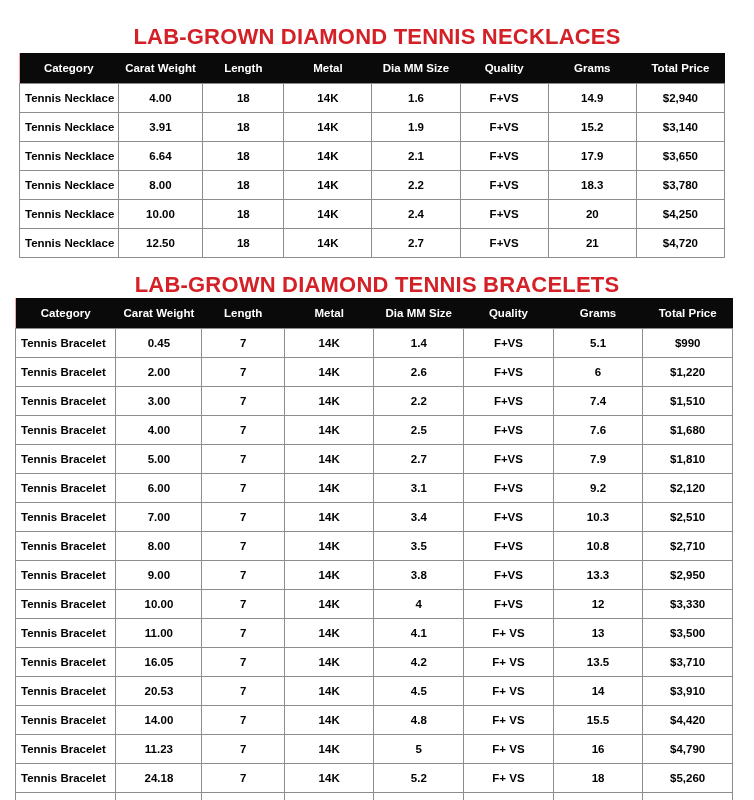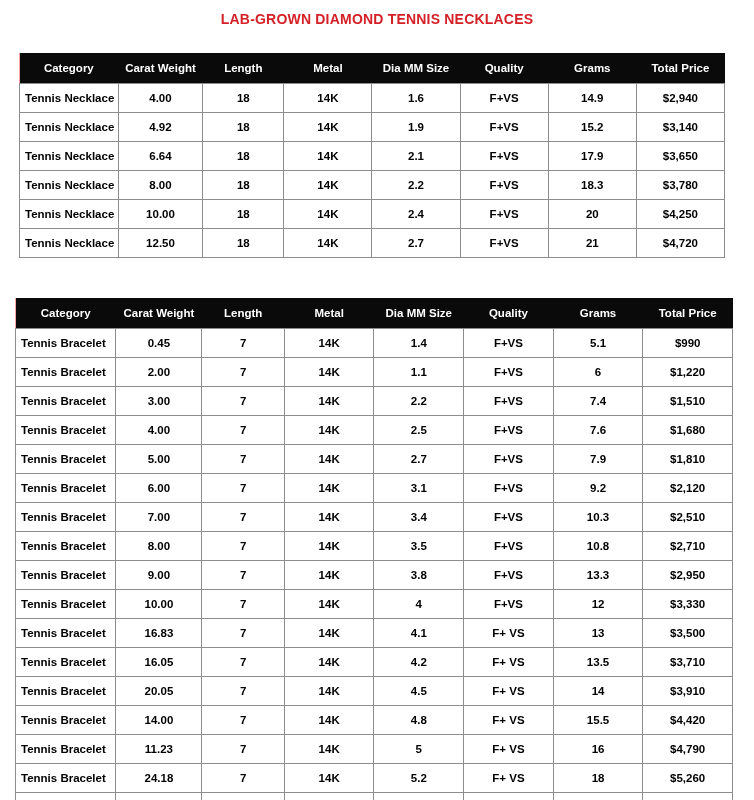--- a/index.html
+++ b/index.html
@@ -17,24 +17,25 @@
   .page {
     position: relative;
     width: 754px;
     height: 800px;
   }
 
   
   .section-title {
     text-align: center;
     font-weight: bold;
-    font-size: 14px;
+    font-size: 22px;
     letter-spacing: 0.2px;
     color: #d42027;
     font-family: "Liberation Sans", sans-serif;
+    margin-top: 13px;
   }
   #title-necklaces {
     position: absolute;
     left: 0;
     top: 11px;
     width: 754px;
   }
   #title-bracelets {
     position: absolute;
     left: 0;
@@ -148,21 +149,21 @@
           <td>4.00</td>
           <td>18</td>
           <td>14K</td>
           <td>1.6</td>
           <td>F+VS</td>
           <td>14.9</td>
           <td>$2,940</td>
         </tr>
         <tr>
           <td class="cat-cell">Tennis Necklace</td>
-          <td>4.92</td>
+          <td>3.91</td>
           <td>18</td>
           <td>14K</td>
           <td>1.9</td>
           <td>F+VS</td>
           <td>15.2</td>
           <td>$3,140</td>
         </tr>
         <tr>
           <td class="cat-cell">Tennis Necklace</td>
           <td>6.64</td>
@@ -199,20 +200,21 @@
           <td>18</td>
           <td>14K</td>
           <td>2.7</td>
           <td>F+VS</td>
           <td>21</td>
           <td>$4,720</td>
         </tr>
       </tbody>
   </table>
 
+  <div class="section-title" id="title-bracelets">LAB-GROWN DIAMOND TENNIS BRACELETS</div>
 
   <table class="price-table" id="table-bracelets">
     <colgroup>
       <col class="col-category">
         <col class="col-carat">
         <col class="col-length">
         <col class="col-metal">
       <col class="col-dia">
         <col class="col-quality">
         <col class="col-grams">
@@ -239,21 +241,21 @@
           <td>1.4</td>
           <td>F+VS</td>
           <td>5.1</td>
           <td>$990</td>
         </tr>
         <tr>
           <td class="cat-cell">Tennis Bracelet</td>
           <td>2.00</td>
           <td>7</td>
           <td>14K</td>
-          <td>1.1</td>
+          <td>2.6</td>
           <td>F+VS</td>
           <td>6</td>
           <td>$1,220</td>
         </tr>
         <tr>
           <td class="cat-cell">Tennis Bracelet</td>
           <td>3.00</td>
           <td>7</td>
           <td>14K</td>
           <td>2.2</td>
@@ -326,41 +328,41 @@
           <td>10.00</td>
           <td>7</td>
           <td>14K</td>
           <td>4</td>
           <td>F+VS</td>
           <td>12</td>
           <td>$3,330</td>
         </tr>
         <tr>
           <td class="cat-cell">Tennis Bracelet</td>
-          <td>16.83</td>
+          <td>11.00</td>
           <td>7</td>
           <td>14K</td>
           <td>4.1</td>
           <td>F+ VS</td>
           <td>13</td>
           <td>$3,500</td>
         </tr>
         <tr>
           <td class="cat-cell">Tennis Bracelet</td>
           <td>16.05</td>
           <td>7</td>
           <td>14K</td>
           <td>4.2</td>
           <td>F+ VS</td>
           <td>13.5</td>
           <td>$3,710</td>
         </tr>
         <tr>
           <td class="cat-cell">Tennis Bracelet</td>
-          <td>20.05</td>
+          <td>20.53</td>
           <td>7</td>
           <td>14K</td>
           <td>4.5</td>
           <td>F+ VS</td>
           <td>14</td>
           <td>$3,910</td>
         </tr>
         <tr>
           <td class="cat-cell">Tennis Bracelet</td>
           <td>14.00</td>

